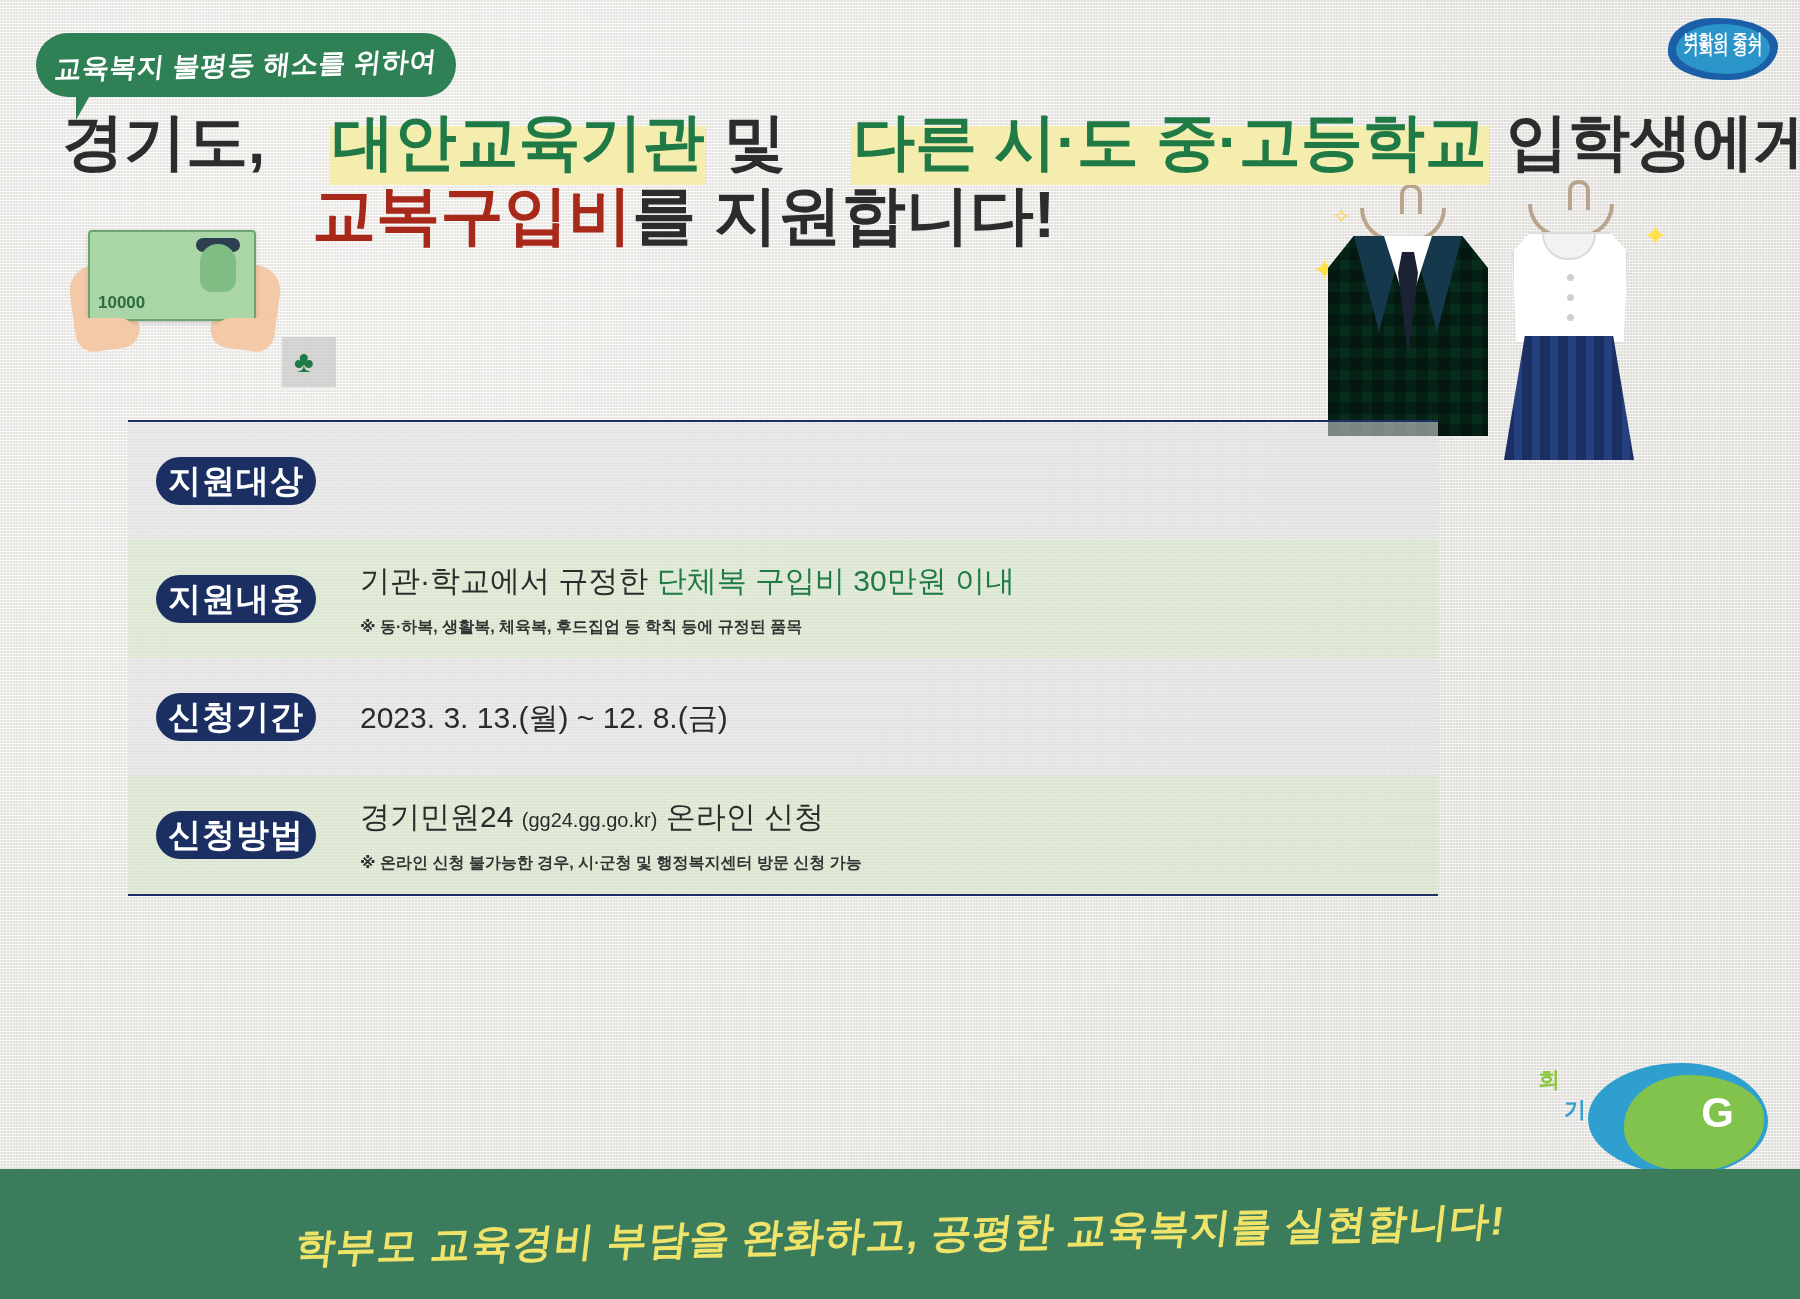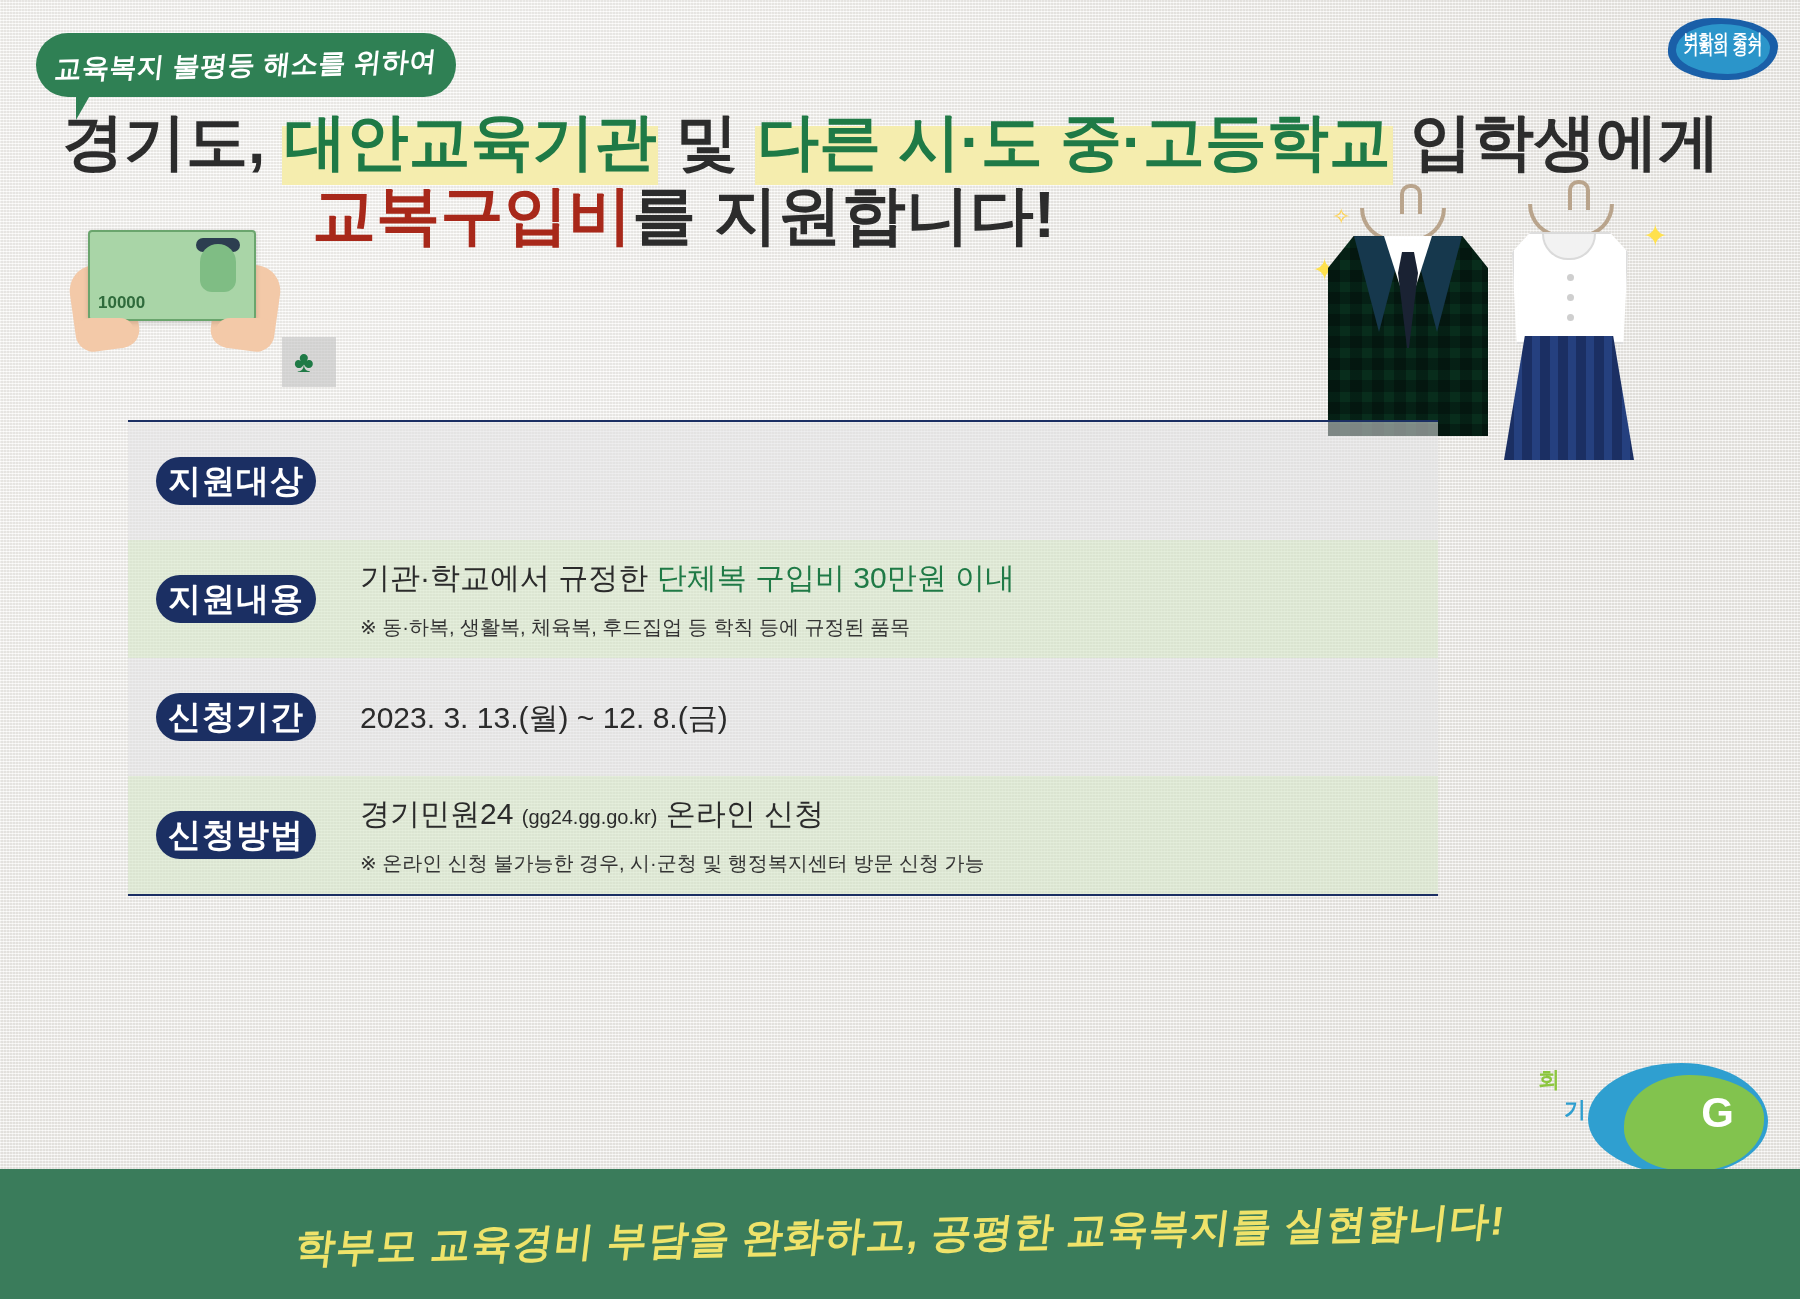--- a/index.html
+++ b/index.html
@@ -75,20 +75,21 @@
   .hl-line { white-space: nowrap; line-height: 1.02; }
   .hl1 { font-size: 62px; font-weight: 800; }
   .hl2 { font-size: 64px; font-weight: 800; margin-top: 10px; padding-left: 250px; }
   .seg { display: inline; }
   .k-dark   { color: #2c2c2c; }
   .k-green  { color: #1f7a46; }
   .k-red    { color: #a8281a; }
   .hi {
     background: linear-gradient(transparent 34%, #f5edae 34%, #f5edae 94%, transparent 94%);
     padding: 15px 2px;
+    margin-left: 48px;
   }
 
   
   #subbar {
     position: absolute; left: 282px; top: 337px;
     height: 50px; padding: 0 14px 0 12px;
     background: rgba(196,196,196,.62);
     display: flex; align-items: center;
   }
   #subbar .clover { color: #1f7a46; font-size: 30px; margin-right: 8px; line-height: 1; }
@@ -121,21 +122,21 @@
     letter-spacing: 1px;
   }
   .cell { margin-left: 44px; flex: 1 1 auto; }
   .c-main { font-size: 30px; color: #2b2b2b; line-height: 1.3; white-space: nowrap; }
   .c-sub {
     font-size: 24px; color: #2b2b2b; line-height: 1.42;
     margin-top: 5px; white-space: nowrap;
   }
   .c-sub .b { font-weight: 800; }
   .u { border-bottom: 2px solid #555; padding-bottom: 1px; }
-  .c-note { font-size: 20px; color: #333; margin-top: 17px; white-space: nowrap; }
+  .c-note { font-size: 16px; color: #333; margin-top: 17px; white-space: nowrap; font-weight: bold; }
   .small { font-size: 20px; }
 
   
   #footer {
     position: absolute; left: 0; bottom: 0;
     width: 1800px; height: 130px;
     background: #3a7c5b;
     display: flex; align-items: center; justify-content: center;
   }
   #footer .ft {

